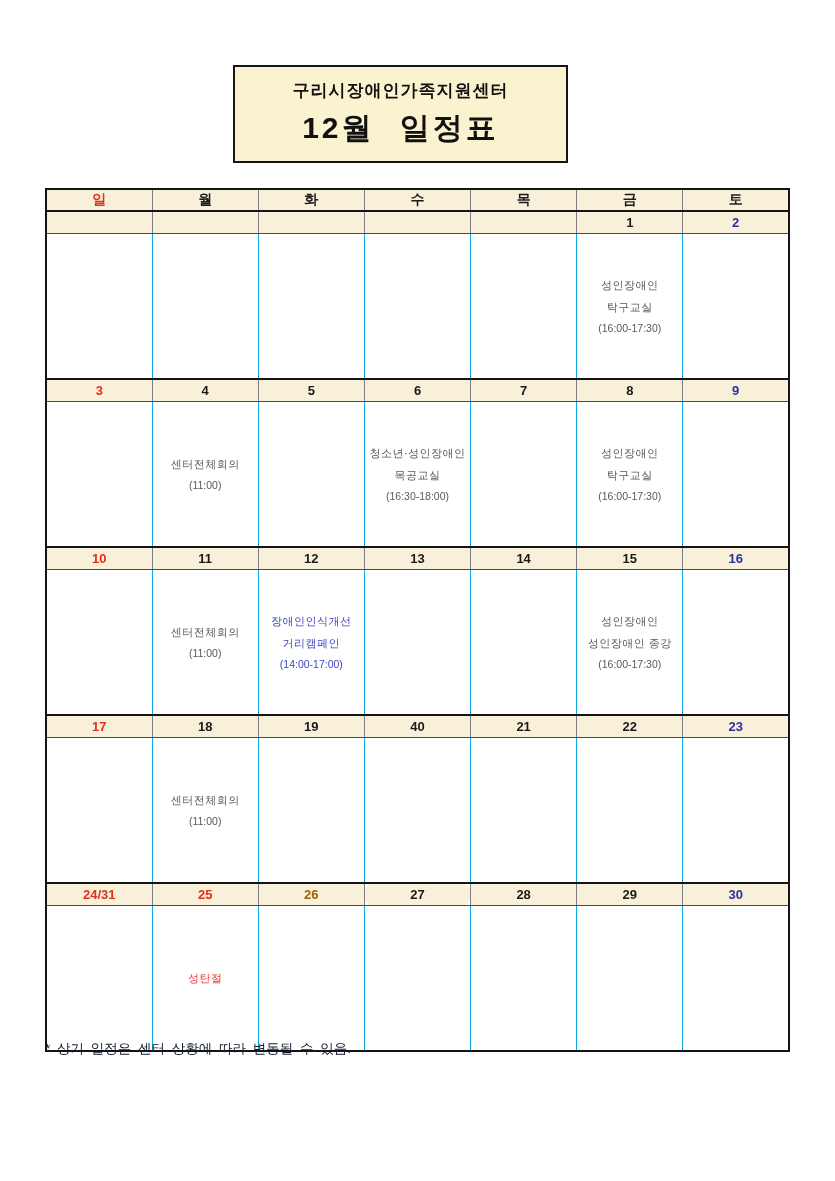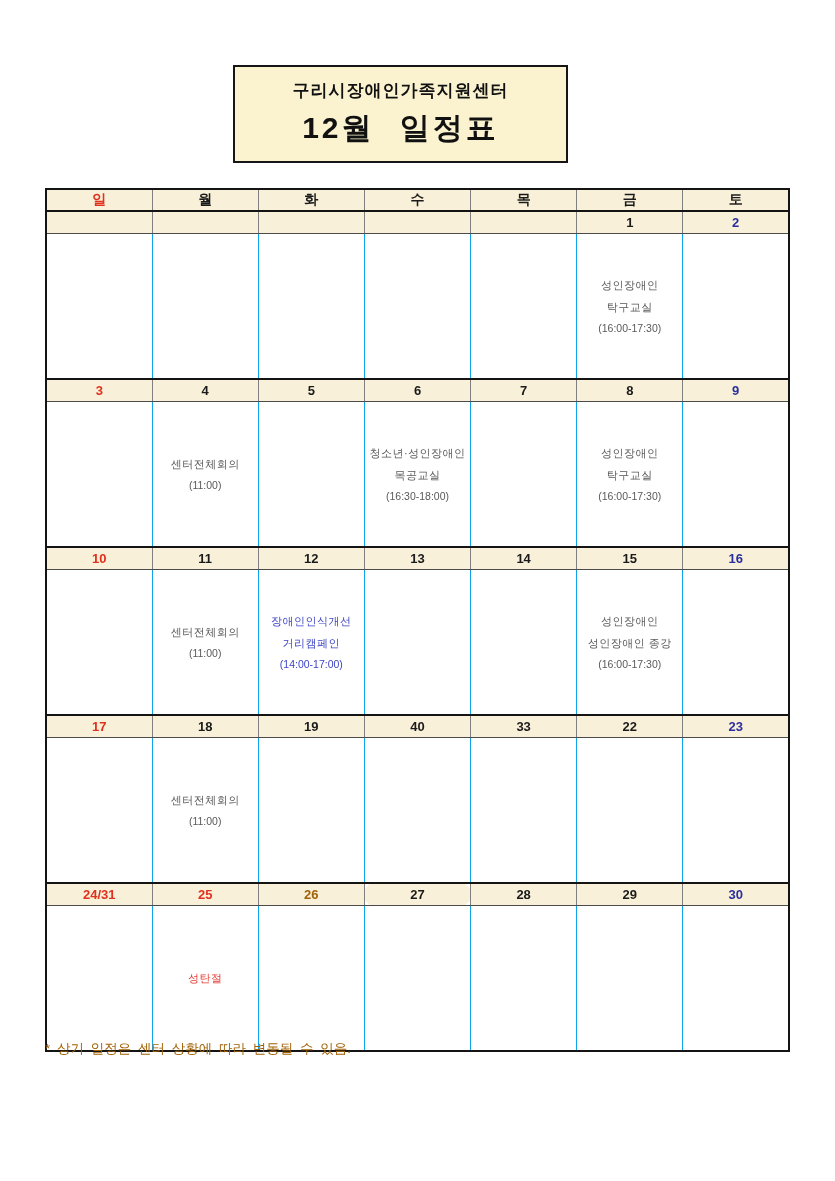--- a/index.html
+++ b/index.html
@@ -71,21 +71,21 @@
     font-size: 11px;
     line-height: 2.0;
     letter-spacing: 0.5px;
     text-align: center;
   }
   .ev-line.time { font-size: 10.5px; letter-spacing: 0; }
   .footnote {
     position: absolute;
     left: 45px; top: 1040px;
     font-size: 13.5px;
-    color: #a16207;
+    color: #0f172a;
     word-spacing: 3px;
   }
 </style>
 </head>
 <body>
 
 <div class="title-box">
   <div class="title-org">구리시장애인가족지원센터</div>
   <div class="title-main">12월 일정표</div>
 </div>
@@ -195,21 +195,21 @@
             <div class="ev-line time">(16:00-17:30)</div>
           </div>
         </td>
         <td class="day-cell"></td>
       </tr>
       <tr>
         <td class="date-cell" style="color: rgb(224, 48, 30);">17</td>
         <td class="date-cell" style="color: rgb(26, 26, 26);">18</td>
         <td class="date-cell" style="color: rgb(26, 26, 26);">19</td>
         <td class="date-cell" style="color: rgb(26, 26, 26);">40</td>
-        <td class="date-cell" style="color: rgb(26, 26, 26);">33</td>
+        <td class="date-cell" style="color: rgb(26, 26, 26);">21</td>
         <td class="date-cell" style="color: rgb(26, 26, 26);">22</td>
         <td class="date-cell" style="color: rgb(43, 47, 158);">23</td>
       </tr>
       <tr>
         <td class="day-cell"></td>
         <td class="day-cell">
           <div class="event" style="color: rgb(89, 89, 89);">
             <div class="ev-line">센터전체회의</div>
             <div class="ev-line time">(11:00)</div>
           </div>

